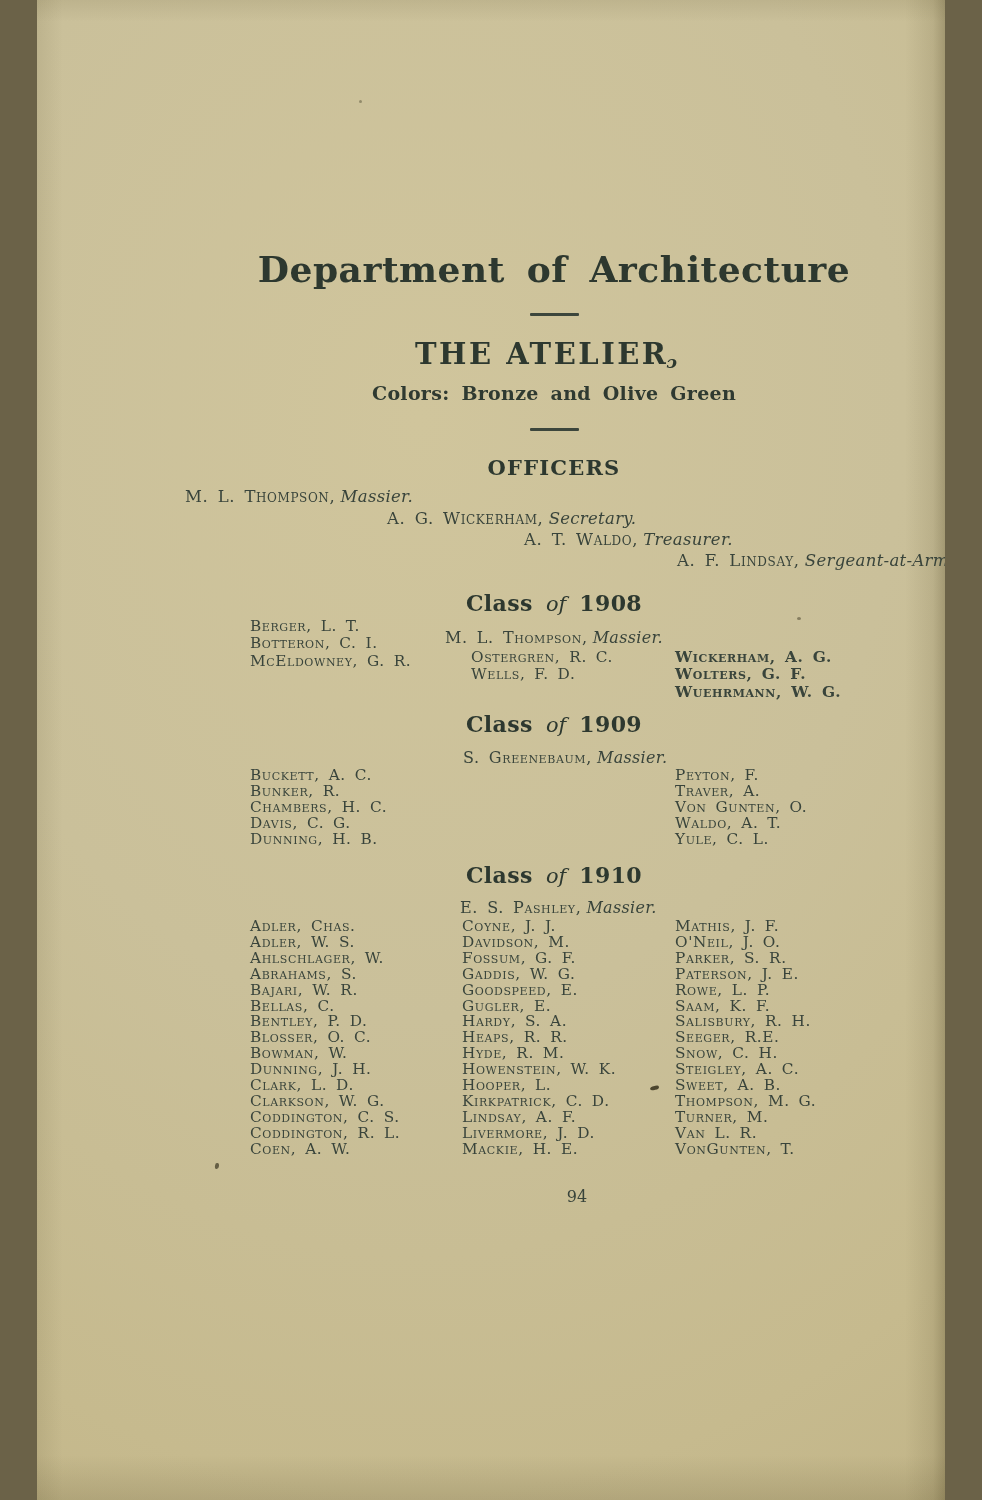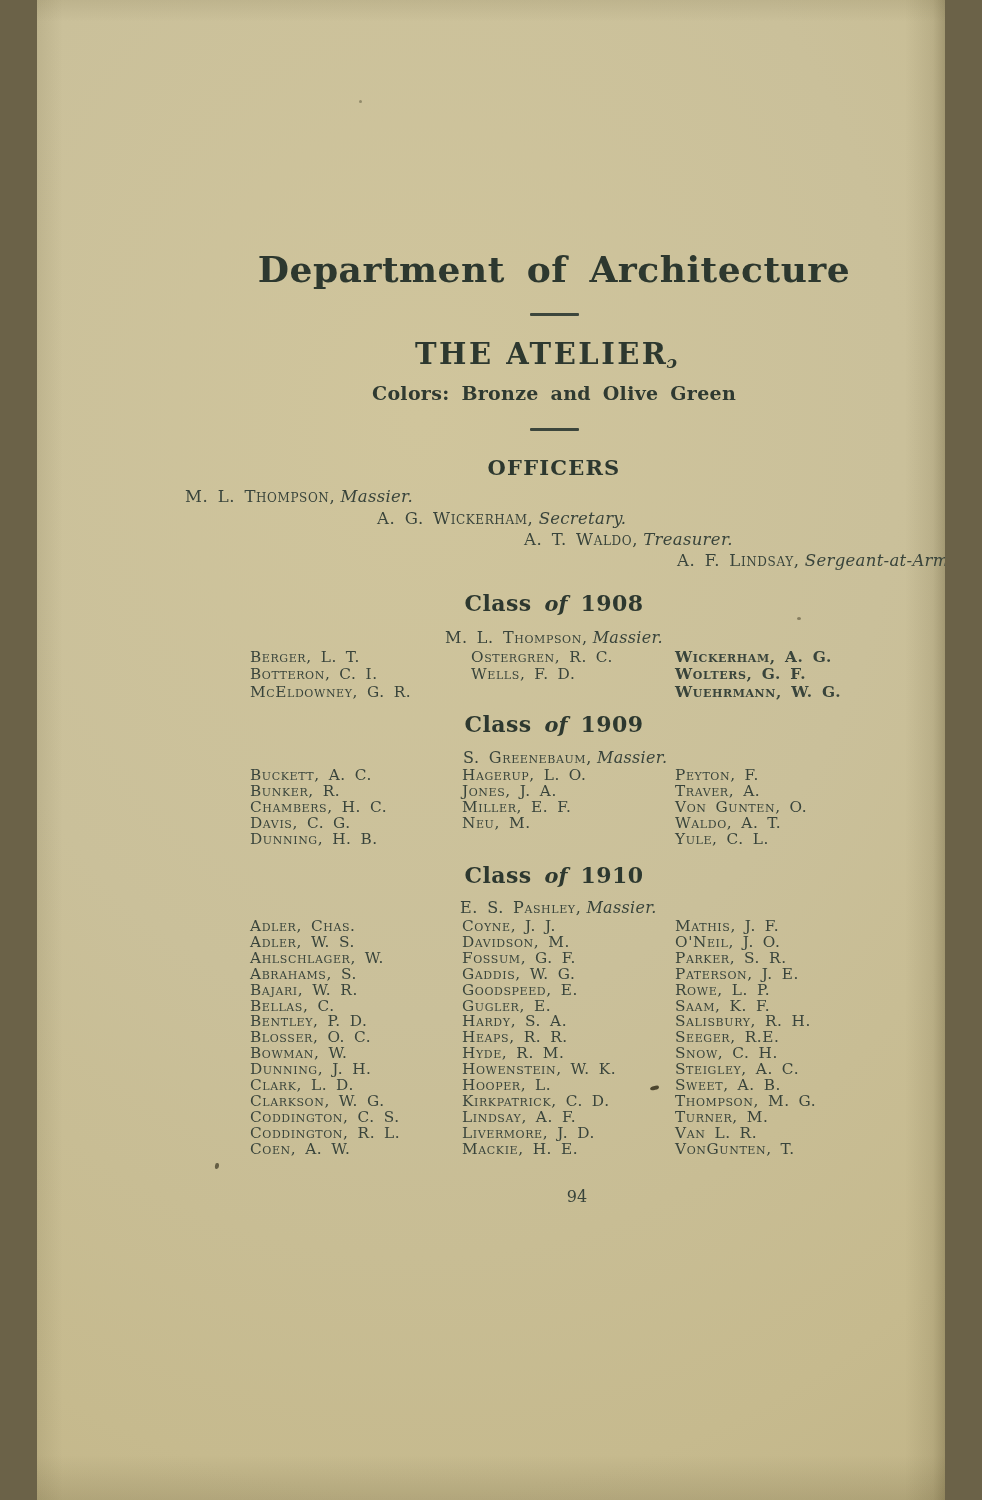--- a/index.html
+++ b/index.html
@@ -24,21 +24,21 @@
   }
   .rule{position:absolute;height:3px;width:49px;background:#3c463c;border-radius:1px;}
   .atelier{top:338px;font-size:29px;font-weight:bold;color:#2d382f;letter-spacing:2.5px;left:44px;}
   .swash{display:inline-block;font-size:0.60em;font-style:italic;transform:translateY(4px);margin-left:-2px;letter-spacing:0;}
   .colorsline{top:383px;font-size:19px;font-weight:bold;color:#2f3a31;word-spacing:5px;letter-spacing:0.3px;}
   .officers-h{top:456px;font-size:21px;font-weight:bold;color:#2d382f;letter-spacing:1.2px;}
   .officer-line{position:absolute;font-size:16.5px;white-space:nowrap;line-height:1;}
   .sc{font-variant:small-caps;letter-spacing:0.6px;word-spacing:3.5px;}
   .role{font-style:italic;letter-spacing:0.3px;}
   .class-heading{font-size:22px;font-weight:bold;color:#2d382f;word-spacing:5px;letter-spacing:0.4px;}
-  .of-word{font-style:italic;font-weight:bold;font-size:0.95em;letter-spacing:0;}
+  .of-word{font-style:italic;font-weight:normal;font-size:0.95em;letter-spacing:0;}
   .massier{position:absolute;font-size:16px;white-space:nowrap;line-height:1;}
   .col{position:absolute;font-size:15.3px;white-space:nowrap;}
   .col .name-row{font-variant:small-caps;letter-spacing:0.6px;word-spacing:3.5px;}
   .lh1908 .name-row{line-height:17.3px;}
   .lh1909 .name-row{line-height:16.1px;}
   .lh1910 .name-row{line-height:15.9px;}
   .pagenum{position:absolute;top:1189px;left:500px;width:80px;text-align:center;font-size:16px;line-height:1;}
   .speck{position:absolute;background:#4c462f;border-radius:50%;}
   .speck.s1{left:613px;top:1086px;width:9px;height:4px;transform:rotate(-12deg);border-radius:60% 40% 50% 50%;}
   .speck.s2{left:178px;top:1163px;width:4px;height:6px;border-radius:50% 50% 60% 40%;transform:rotate(8deg);opacity:0.8;}
@@ -59,27 +59,27 @@
   <div class="rule" style="left:493px;top:313px;"></div>
 
   <div class="centered atelier"><span>THE ATELIER</span><span class="swash">ɔ</span></div>
 
   <div class="centered colorsline">Colors: Bronze and Olive Green</div>
   <div class="rule" style="left:493px;top:428px;"></div>
 
   <div class="centered officers-h">OFFICERS</div>
 
   <div class="officer-line" style="left:148px;top:489px;"><span class="sc">M. L. Thompson,</span> <span class="role">Massier.</span></div>
-  <div class="officer-line" style="left:340px;top:511px;"><span class="sc">A. G. Wickerham,</span> <span class="role">Secretary.</span></div>
+  <div class="officer-line" style="left:350px;top:511px;"><span class="sc">A. G. Wickerham,</span> <span class="role">Secretary.</span></div>
   <div class="officer-line" style="left:487px;top:532px;text-align:center;"><span class="sc">A. T. Waldo,</span> <span class="role">Treasurer.</span></div>
   <div class="officer-line" style="left:640px;top:553px;text-align:right;"><span class="sc">A. F. Lindsay,</span> <span class="role">Sergeant-at-Arms.</span></div>
 
   <div class="centered class-heading" style="top:591px;"><span>Class</span> <span class="of-word">of</span> <span>1908</span></div>
   <div class="massier" style="left:408px;top:630px;"><span class="sc">M. L. Thompson,</span> <span class="role">Massier.</span></div>
-  <div class="col lh1908" style="left:213px;top:649px;">
+  <div class="col lh1908" style="left:213px;top:618px;">
       <div class="name-row">Berger, L. T.</div>
       <div class="name-row">Botteron, C. I.</div>
       <div class="name-row">McEldowney, G. R.</div>
     </div>
   <div class="col lh1908" style="left:434px;top:649px;">
       <div class="name-row">Ostergren, R. C.</div>
       <div class="name-row">Wells, F. D.</div>
     </div>
   <div class="col lh1908" style="left:638px;top:649px;font-weight:bold;">
       <div class="name-row">Wickerham, A. G.</div>
@@ -88,26 +88,20 @@
     </div>
 
   <div class="centered class-heading" style="top:712px;"><span>Class</span> <span class="of-word">of</span> <span>1909</span></div>
   <div class="massier" style="left:426px;top:750px;"><span class="sc">S. Greenebaum,</span> <span class="role">Massier.</span></div>
   <div class="col lh1909" style="left:213px;top:767px;">
       <div class="name-row">Buckett, A. C.</div>
       <div class="name-row">Bunker, R.</div>
       <div class="name-row">Chambers, H. C.</div>
       <div class="name-row">Davis, C. G.</div>
       <div class="name-row">Dunning, H. B.</div>
-    </div>
-  <div class="col lh1909" style="left:425px;top:767px;">
-      <div class="name-row">Hagerup, L. O.</div>
-      <div class="name-row">Jones, J. A.</div>
-      <div class="name-row">Miller, E. F.</div>
-      <div class="name-row">Neu, M.</div>
     </div>
   <div class="col lh1909" style="left:638px;top:767px;">
       <div class="name-row">Peyton, F.</div>
       <div class="name-row">Traver, A.</div>
       <div class="name-row">Von Gunten, O.</div>
       <div class="name-row">Waldo, A. T.</div>
       <div class="name-row">Yule, C. L.</div>
     </div>
 
   <div class="centered class-heading" style="top:863px;"><span>Class</span> <span class="of-word">of</span> <span>1910</span></div>

